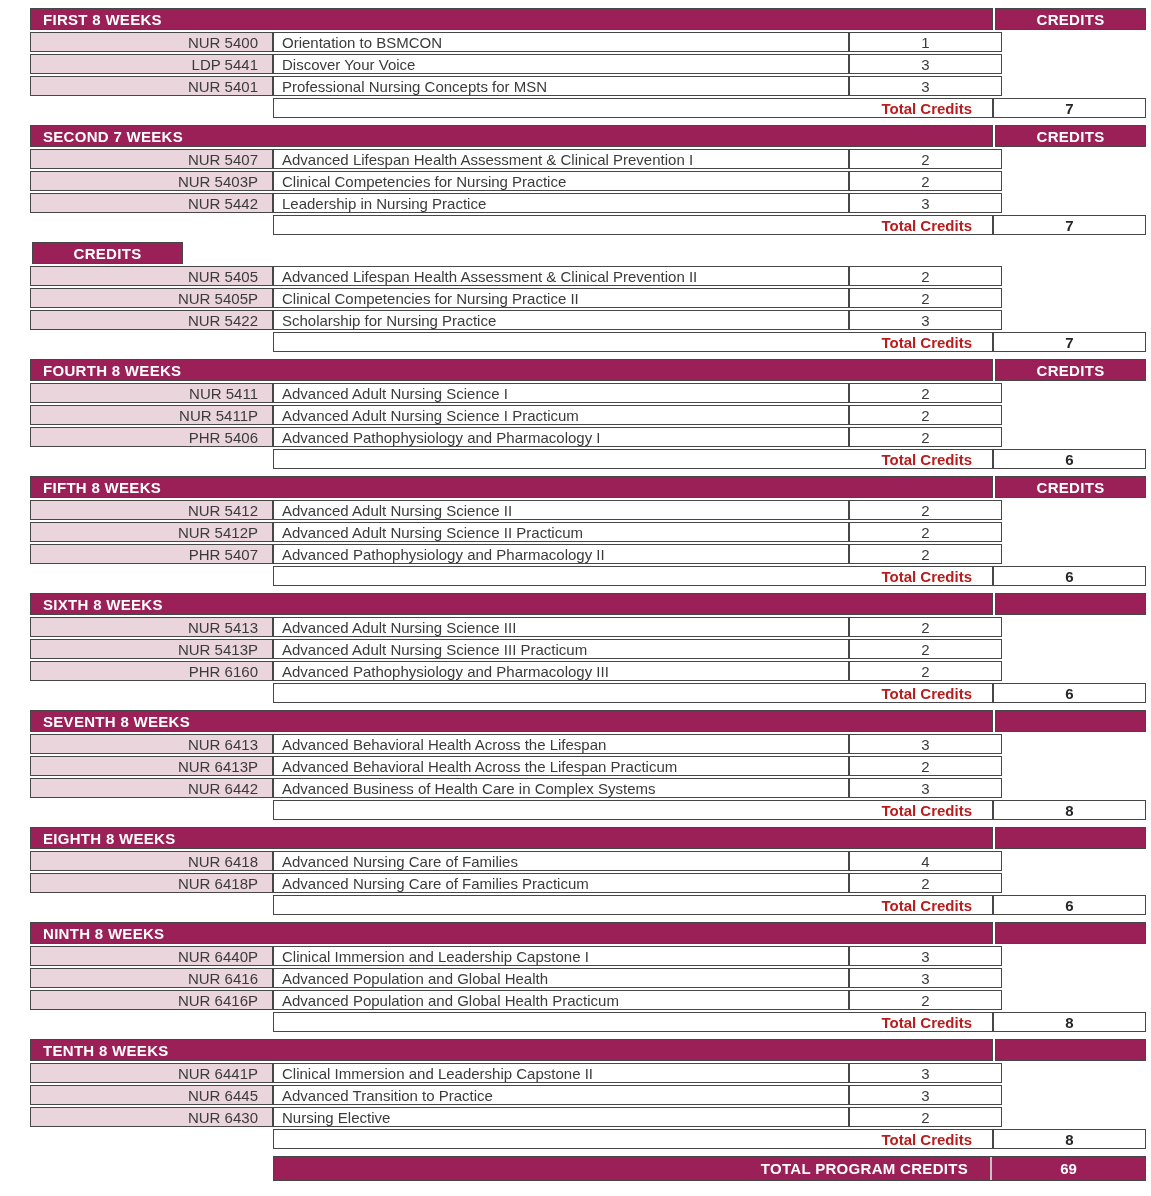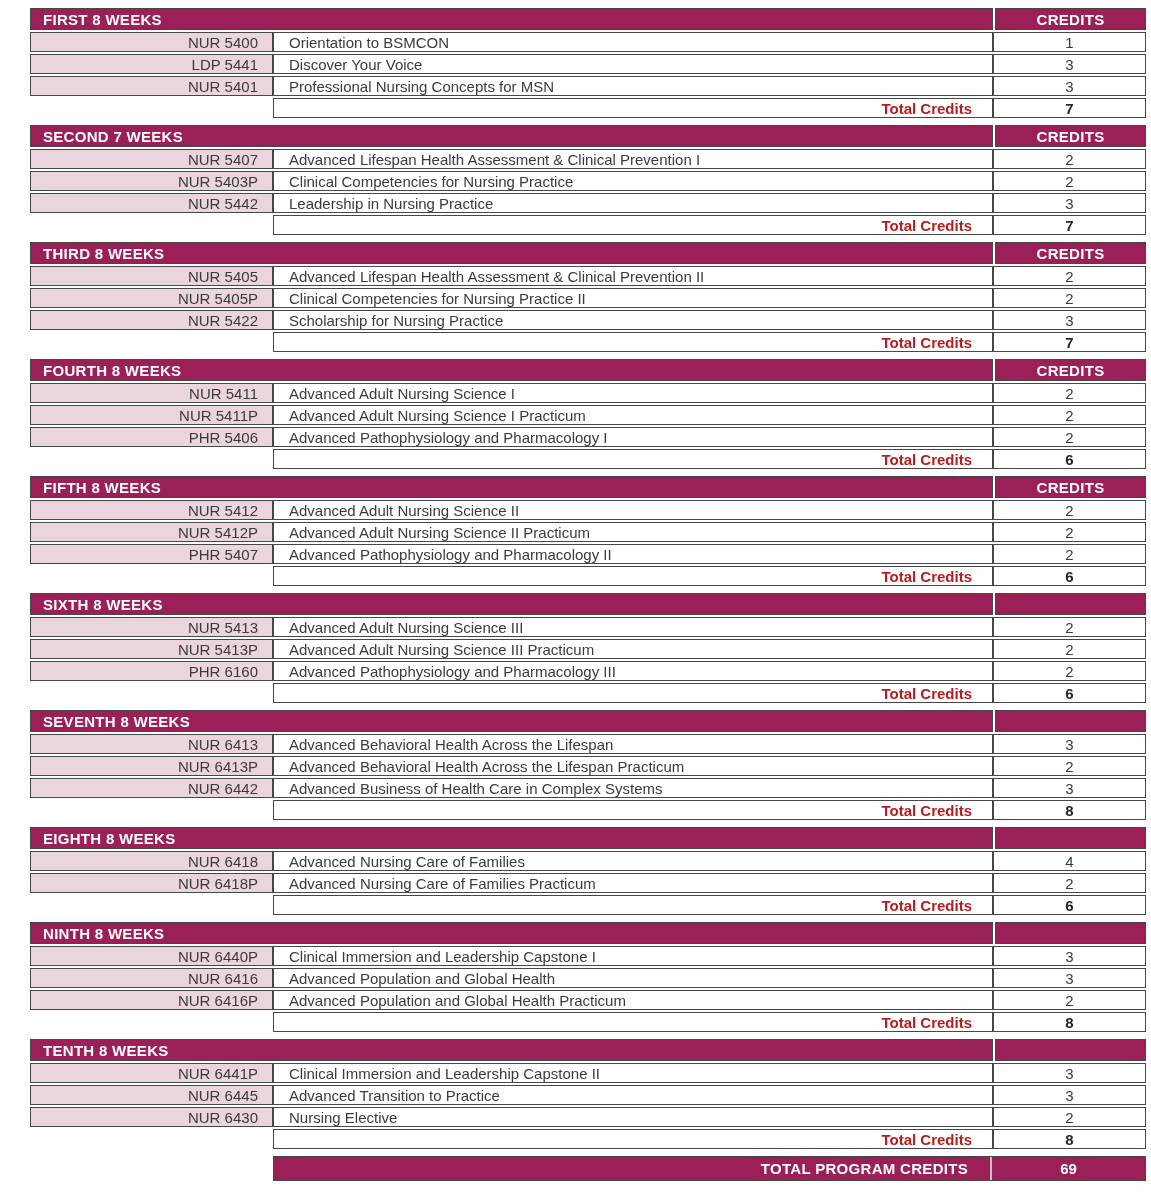--- a/index.html
+++ b/index.html
@@ -23,21 +23,21 @@
     overflow:hidden; white-space:nowrap;
   }
 
   
   .header-row .cell{height:22px; background:var(--maroon); color:var(--white); font-weight:bold;}
   .head-title{width:963px; padding-left:12px; letter-spacing:.3px;}
   .head-credits{width:151px; margin-left:2px; justify-content:center; letter-spacing:.3px;}
 
   
   .code{width:243px; background:var(--pink); justify-content:flex-end; padding-right:14px;}
-  .title{width:720px; padding-left:15px;}
+  .title{width:576px; padding-left:8px;}
   .credits{width:153px; justify-content:center;}
 
   
   .spacer{width:243px;}
   .total-label{width:720px; justify-content:flex-end; padding-right:20px; font-weight:bold; color:#b91c1c;}
   .total-value{width:153px; justify-content:center; font-weight:bold; color:#262626;}
 
   .section{margin-bottom:7px;}
 
   
@@ -112,21 +112,20 @@
   </div>
 <div class="row total-row">
       <div class="spacer"></div>
       <div class="cell total-label">Total Credits</div>
       <div class="cell total-value">7</div>
     </div>
   </div>
 
   <div class="section">
     <div class="row header-row">
-      <div class="cell head-title">THIRD 8 WEEKS</div>
       <div class="cell head-credits">CREDITS</div>
     </div>
 
   <div class="row course-row">
     <div class="cell code">NUR 5405</div>
     <div class="cell title">Advanced Lifespan Health Assessment &amp; Clinical Prevention II</div>
     <div class="cell credits">2</div>
   </div>
 
   <div class="row course-row">

